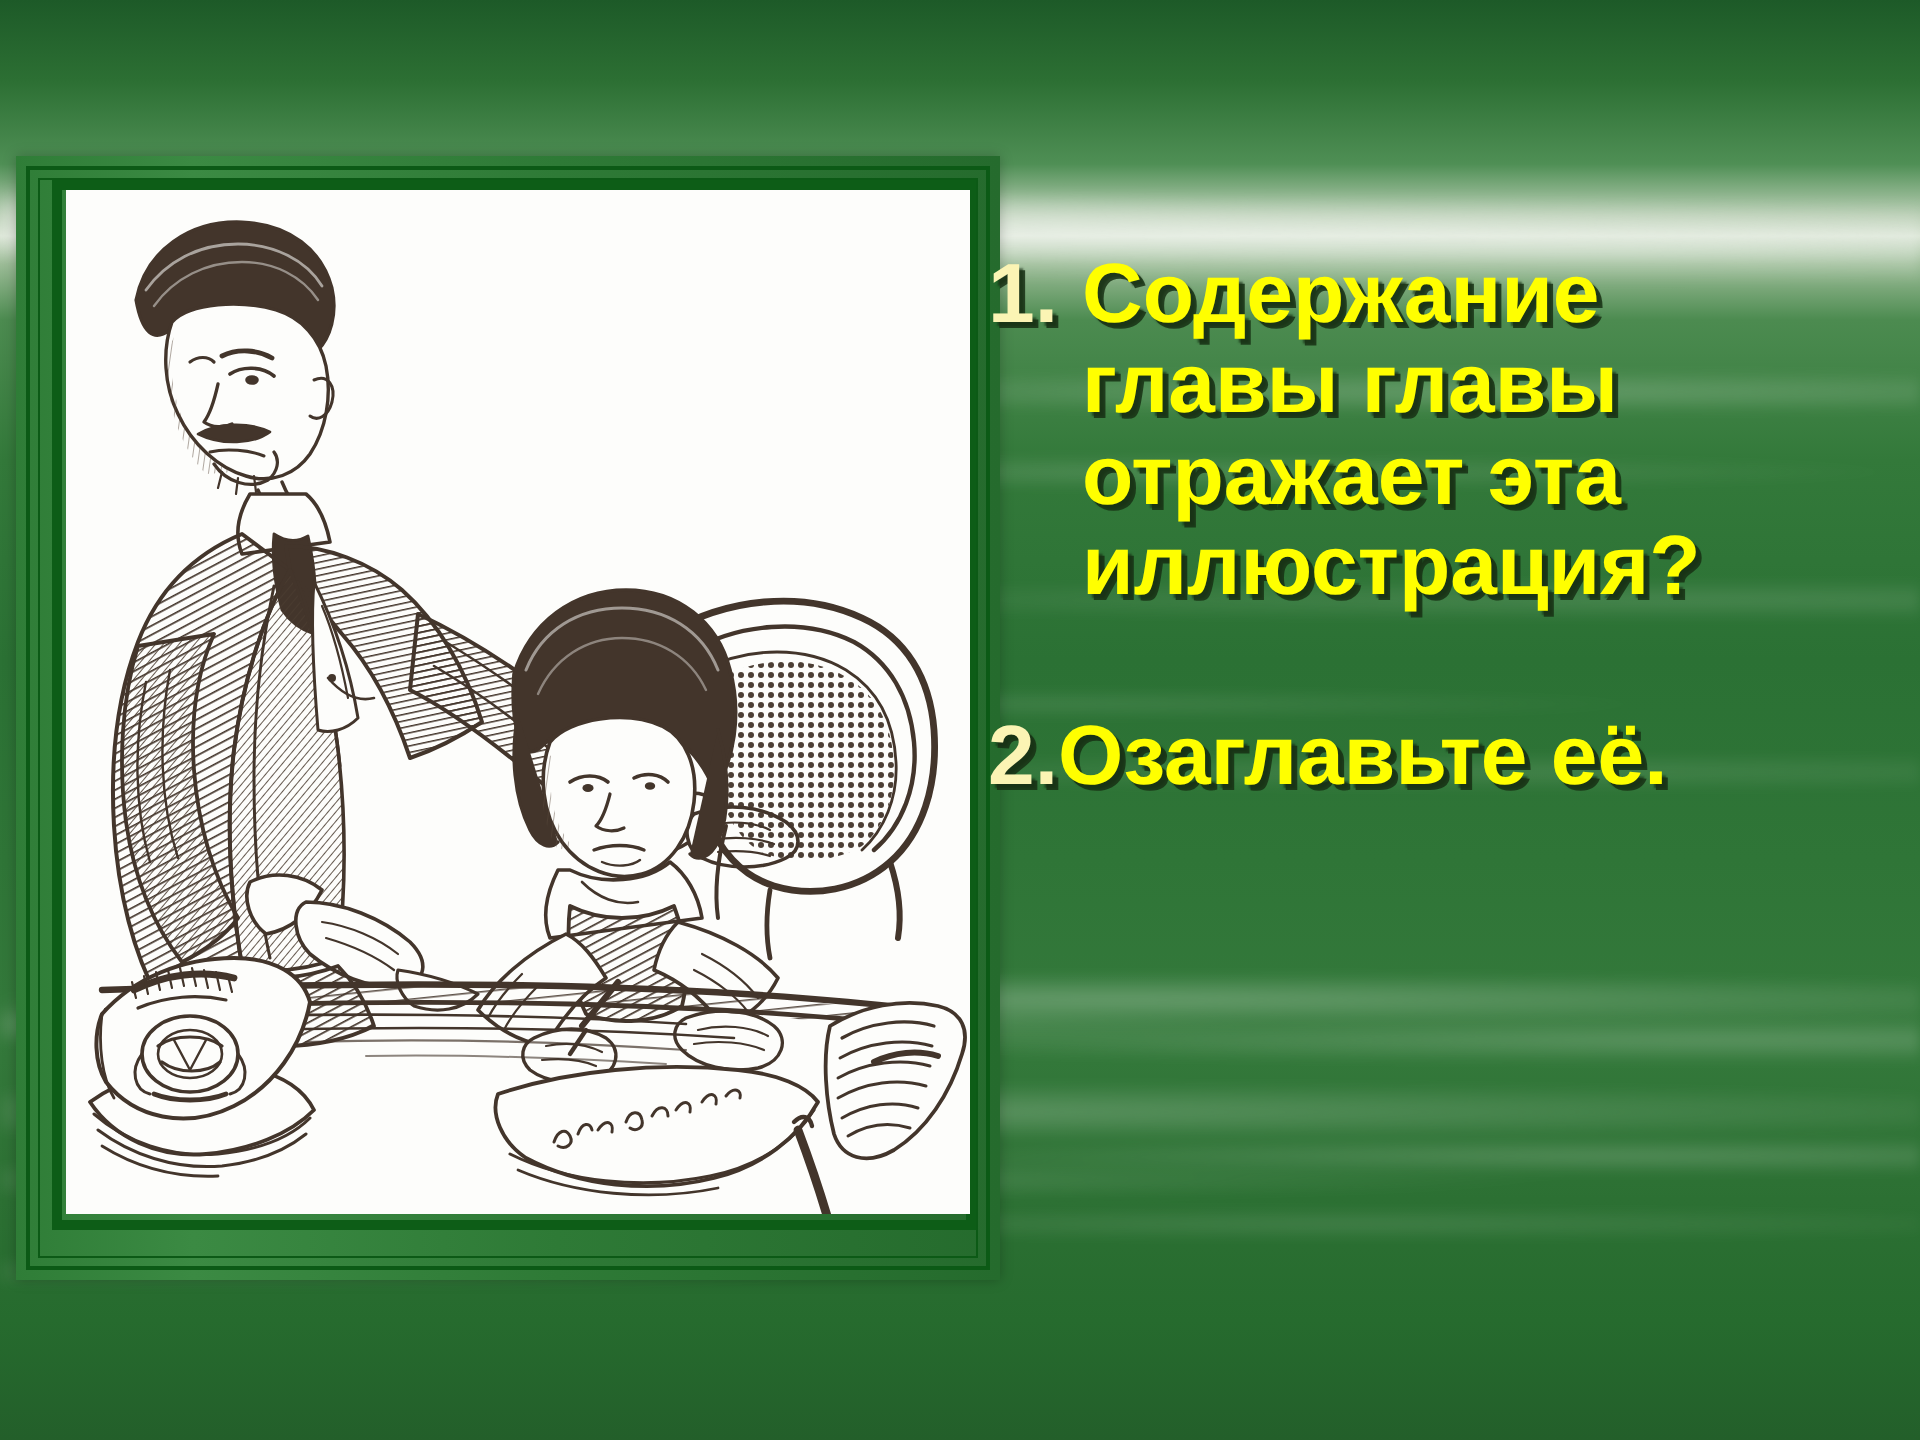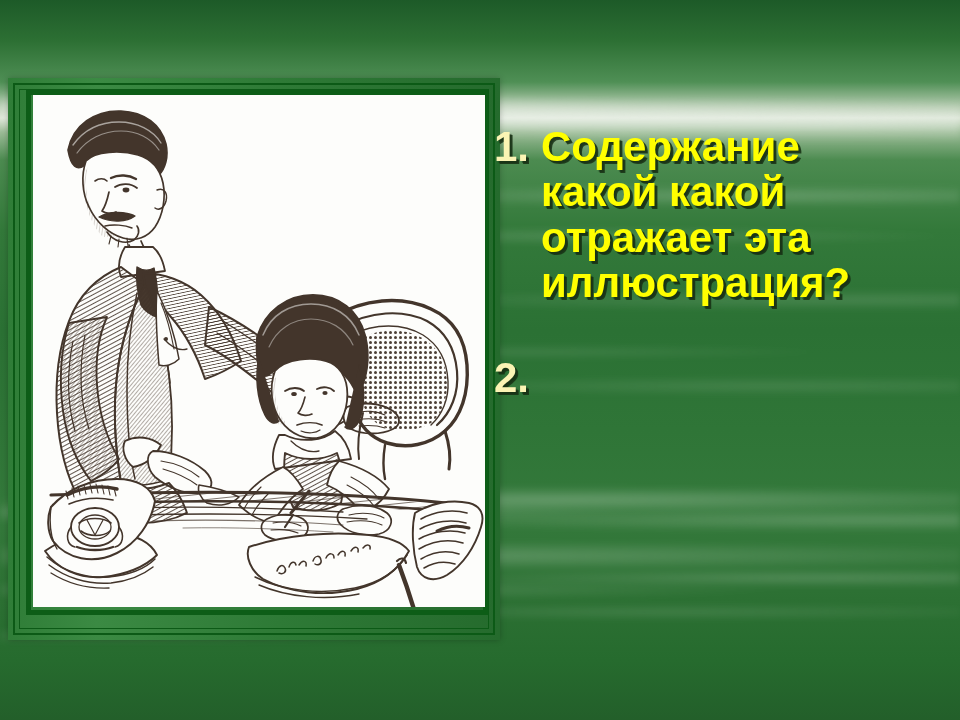--- a/index.html
+++ b/index.html
@@ -372,22 +372,23 @@
 
         </g>
       </svg>
     </div>
   </div>
 
   <div id="text-block">
 
     <div class="q-item" id="question-1">
       <span class="q-num">1.</span>
-      <span class="q-text">Содержание какой какой отражает эта иллюстрация?</span>
+      <span class="q-text">Содержание главы главы отражает эта иллюстрация?</span>
     </div>
 
     <div class="q-item" id="question-2">
       <span class="q-num">2.</span>
+      <span class="q-text">Озаглавьте её.</span>
     </div>
 
   </div>
 
 </div>
 
 </body></html>

